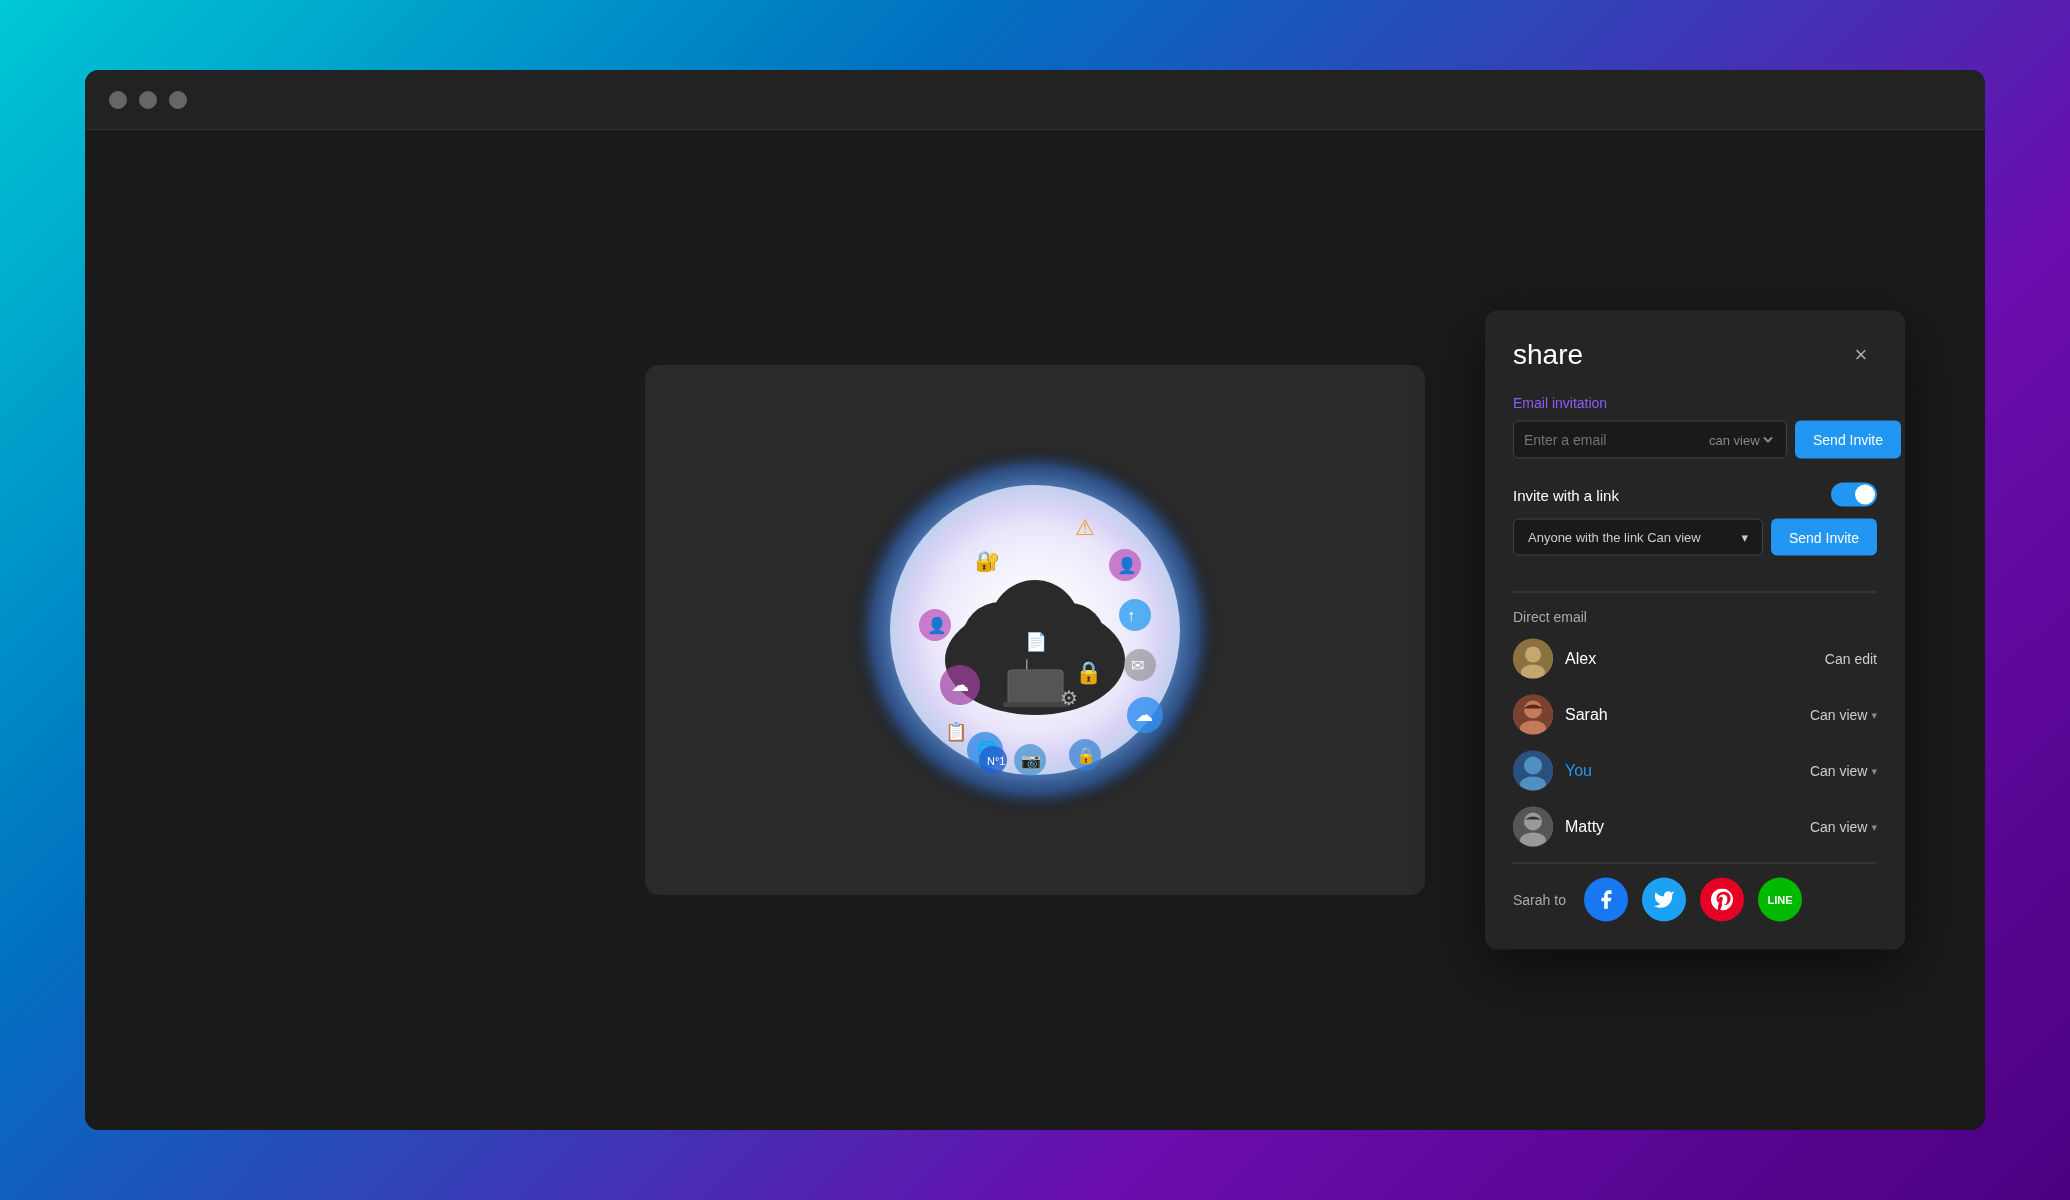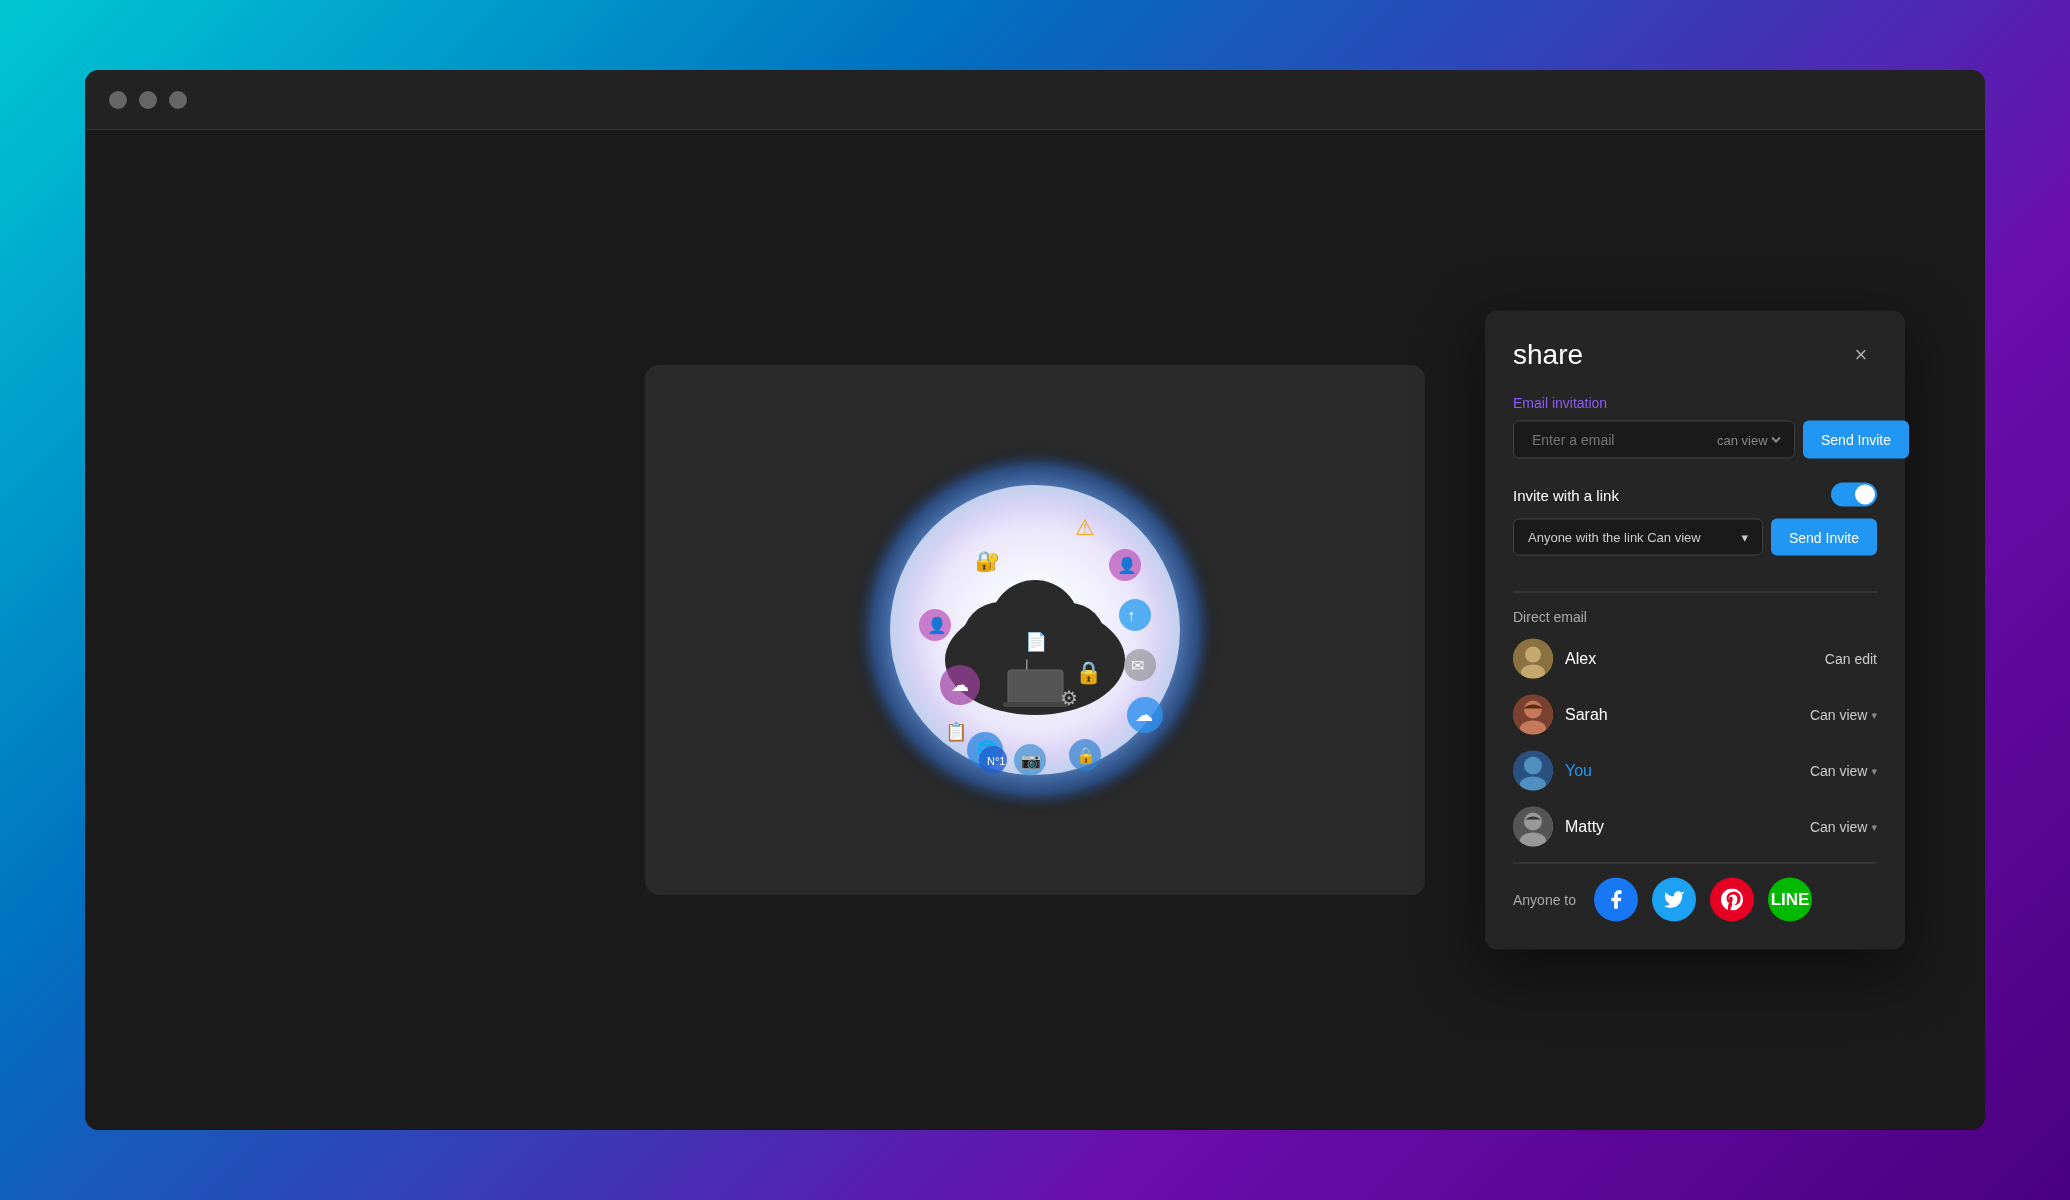--- a/index.html
+++ b/index.html
@@ -139,21 +139,20 @@
     }
 
     .email-input {
       flex: 1;
       background: transparent;
       border: none;
       color: #888;
       font-size: 14px;
       outline: none;
       padding: 10px 0;
-      margin-left: 8px;
     }
 
     .permission-select {
       background: transparent;
       border: none;
       color: #888;
       font-size: 13px;
       outline: none;
       cursor: pointer;
     }
@@ -498,41 +497,41 @@
             <circle cx="20" cy="15" r="9" fill="#999"></circle>
             <ellipse cx="20" cy="34" rx="13" ry="8" fill="#999"></ellipse>
             <path d="M12 13 Q20 7 28 13" fill="#333"></path>
           </svg>
         </div>
         <span class="user-name">Matty</span>
         <span class="user-permission">Can view <span class="chevron">▾</span></span>
       </div>
 
       <div class="share-to-row">
-        <span class="share-to-label">Anyone to</span>
+        <span class="share-to-label">Sarah to</span>
 
         <button class="social-btn fb">
           <svg width="22" height="22" viewBox="0 0 24 24" fill="white">
             <path d="M18 2h-3a5 5 0 00-5 5v3H7v4h3v8h4v-8h3l1-4h-4V7a1 1 0 011-1h3z"></path>
           </svg>
         </button>
 
         <button class="social-btn tw">
           <svg width="22" height="22" viewBox="0 0 24 24" fill="white">
             <path d="M23 3a10.9 10.9 0 01-3.14 1.53 4.48 4.48 0 00-7.86 3v1A10.66 10.66 0 013 4s-4 9 5 13a11.64 11.64 0 01-7 2c9 5 20 0 20-11.5a4.5 4.5 0 00-.08-.83A7.72 7.72 0 0023 3z"></path>
           </svg>
         </button>
 
         <button class="social-btn pt">
           <svg width="22" height="22" viewBox="0 0 24 24" fill="white">
             <path d="M12 0C5.37 0 0 5.37 0 12c0 5.08 3.09 9.46 7.53 11.32-.1-.94-.2-2.38.04-3.4.22-.93 1.44-6.12 1.44-6.12s-.37-.74-.37-1.83c0-1.72.99-3 2.5-3 1.18 0 1.75.89 1.75 1.95 0 1.19-.76 2.97-1.15 4.61-.33 1.38.68 2.5 2.03 2.5 2.44 0 4.08-3.11 4.08-6.79 0-2.8-1.89-4.76-4.59-4.76-3.13 0-4.96 2.35-4.96 4.78 0 .95.36 1.96.82 2.52.09.11.1.2.07.31-.08.35-.27 1.1-.31 1.25-.05.2-.17.24-.39.14-1.49-.69-2.42-2.88-2.42-4.63 0-3.77 2.74-7.23 7.9-7.23 4.15 0 7.37 2.96 7.37 6.91 0 4.12-2.6 7.44-6.2 7.44-1.21 0-2.35-.63-2.74-1.37l-.75 2.78c-.27 1.04-1 2.35-1.49 3.15C10.67 23.91 11.33 24 12 24c6.63 0 12-5.37 12-12S18.63 0 12 0z"></path>
           </svg>
         </button>
 
         <button class="social-btn ln">
-          <span style="font-size:17px;font-weight:bold;">LINE</span>
+          <span style="font-size:11px;font-weight:bold;">LINE</span>
         </button>
       </div>
 
     </div>
 
   </div>
 </div>
 
 </body></html>

